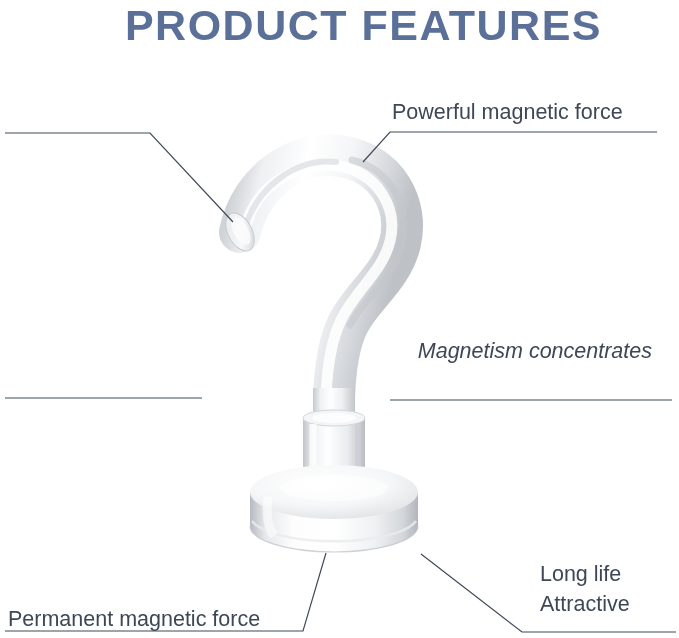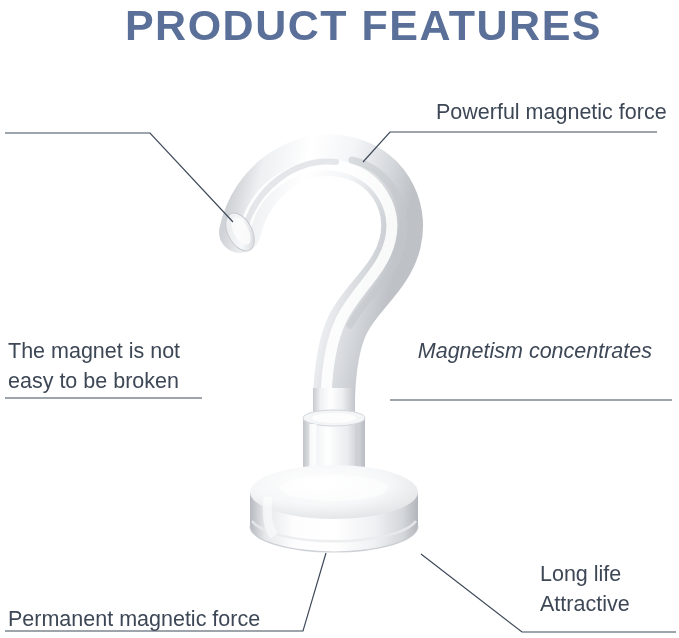--- a/index.html
+++ b/index.html
@@ -36,21 +36,21 @@
   .label {
     position: absolute;
     color: #3d4756;
     font-size: 21.5px;
     line-height: 30px;
     white-space: nowrap;
   }
   .label .line { display: block; }
 
   #label-small-volume      { left: 8px;  top: 97px;  text-align: left; }
-  #label-powerful-force    { left: 392px; top: 97px; text-align: left; margin-left: 44px; }
+  #label-powerful-force    { left: 392px; top: 97px; text-align: left; }
   #label-not-broken        { left: 8px;  top: 336px; text-align: left; }
   #label-one-side          { left: 360px; top: 336px; width: 292px; text-align: right; font-style: italic; }
   #label-permanent-force   { left: 8px;  top: 604px; text-align: left; }
   #label-long-life         { left: 540px; top: 559px; text-align: left; }
 
   
   #leaders, #product {
     position: absolute;
     left: 0; top: 0;
     width: 679px;
@@ -179,24 +179,20 @@
     <path class="leader-line" d="M 390,400 L 672,400"></path>
     <path class="leader-line" d="M 326,553 L 303,631 L 5,631"></path>
     <path class="leader-line" d="M 421,554 L 522,632 L 676,632"></path>
   </svg>
 
 
   <div class="label" id="label-powerful-force">
     <span class="line">Powerful magnetic force</span>
   </div>
 
-  <div class="label" id="label-not-broken">
-    <span class="line">The magnet is not</span>
-    <span class="line">easy to be broken</span>
-  </div>
 
   <div class="label" id="label-one-side">
     <span class="line">Magnetism concentrates</span>
   </div>
 
   <div class="label" id="label-permanent-force">
     <span class="line">Permanent magnetic force</span>
   </div>
 
   <div class="label" id="label-long-life">

